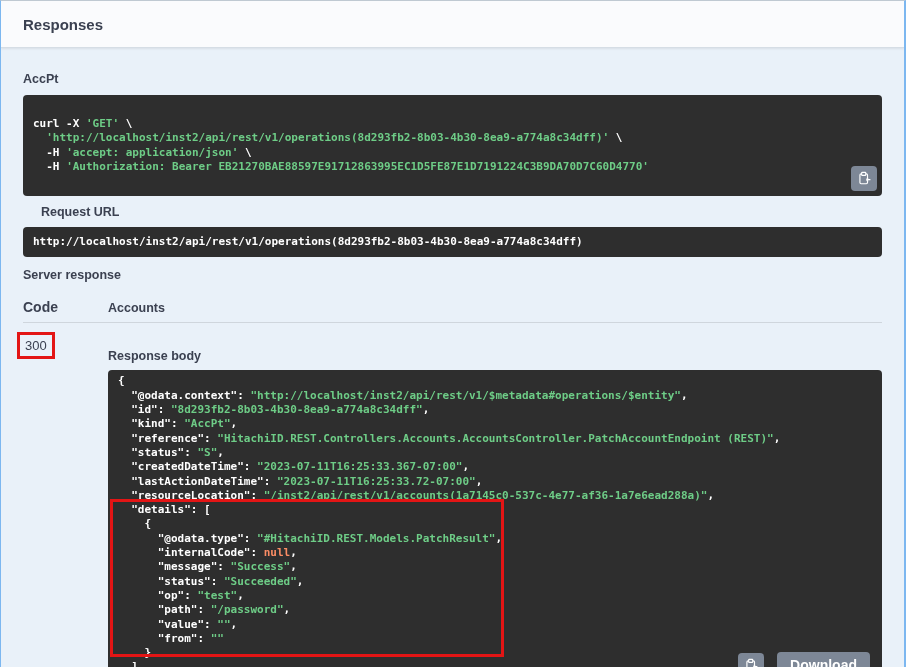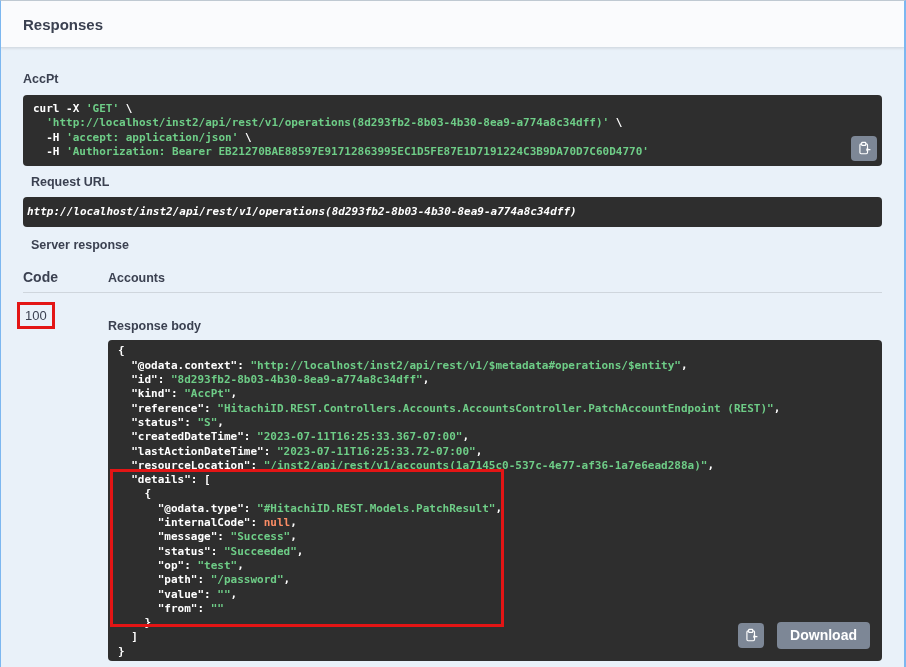--- a/index.html
+++ b/index.html
@@ -36,37 +36,37 @@
   
   .responses-body { padding: 0 22px 9px 22px; }
 
   .section-label {
     font-size: 12.5px;
     font-weight: bold;
     color: #3b4151;
     line-height: 14px;
   }
   .curl-label { margin: 24px 0 9px 0; }
-  .requrl-label { margin: 9px 0 8px 8px; }
-  .server-response-label { margin: 11px 0 0 8px; }
+  .requrl-label { margin: 9px 0 8px 18px; }
+  .server-response-label { margin: 11px 0 0 0; }
 
   pre.codeblock {
     background: #2e2e2e;
     border-radius: 4px;
     color: #ffffff;
     font-family: "DejaVu Sans Mono", "Liberation Mono", monospace;
     font-size: 11px;
     font-weight: bold;
     line-height: 14.3px;
     white-space: pre;
     overflow: hidden;
     position: relative;
   }
-  .curl-block { padding: 7px 10px; }
-  .requrl-block { padding: 8px 4px; font-style: italic; }
+  .curl-block { padding: 22px 10px; }
+  .requrl-block { padding: 8px 10px; }
   .response-block { padding: 4px 10px 2px 10px; min-height: 320px; }
 
   .code-line { white-space: pre; }
   .tok-w { color: #ffffff; }
   .tok-g { color: #6ecd87; }
   .tok-o { color: #fa8c64; }
 
   
   .icon-btn {
     position: absolute;
@@ -172,21 +172,21 @@
     <div class="section-label server-response-label">Server response</div>
 
     <div class="resp-table-header">
       <div class="col-code code-header">Code</div>
       <div class="col-details details-header">Accounts</div>
     </div>
 
     <div class="resp-row">
       <div class="col-code">
         <div class="status-annotation">
-          <span class="status-code">100</span>
+          <span class="status-code">300</span>
         </div>
       </div>
       <div class="col-details">
         <div class="response-body-label">Response body</div>
         <div class="response-wrap">
           <pre class="codeblock response-block"><div><div class="code-line"><span class="tok-w">{</span></div><div class="code-line"><span class="tok-w">  "@odata.context": </span><span class="tok-g">"http://localhost/inst2/api/rest/v1/$metadata#operations/$entity"</span><span class="tok-w">,</span></div><div class="code-line"><span class="tok-w">  "id": </span><span class="tok-g">"8d293fb2-8b03-4b30-8ea9-a774a8c34dff"</span><span class="tok-w">,</span></div><div class="code-line"><span class="tok-w">  "kind": </span><span class="tok-g">"AccPt"</span><span class="tok-w">,</span></div><div class="code-line"><span class="tok-w">  "reference": </span><span class="tok-g">"HitachiID.REST.Controllers.Accounts.AccountsController.PatchAccountEndpoint (REST)"</span><span class="tok-w">,</span></div><div class="code-line"><span class="tok-w">  "status": </span><span class="tok-g">"S"</span><span class="tok-w">,</span></div><div class="code-line"><span class="tok-w">  "createdDateTime": </span><span class="tok-g">"2023-07-11T16:25:33.367-07:00"</span><span class="tok-w">,</span></div><div class="code-line"><span class="tok-w">  "lastActionDateTime": </span><span class="tok-g">"2023-07-11T16:25:33.72-07:00"</span><span class="tok-w">,</span></div><div class="code-line"><span class="tok-w">  "resourceLocation": </span><span class="tok-g">"/inst2/api/rest/v1/accounts(1a7145c0-537c-4e77-af36-1a7e6ead288a)"</span><span class="tok-w">,</span></div><div class="code-line"><span class="tok-w">  "details": [</span></div><div class="code-line"><span class="tok-w">    {</span></div><div class="code-line"><span class="tok-w">      "@odata.type": </span><span class="tok-g">"#HitachiID.REST.Models.PatchResult"</span><span class="tok-w">,</span></div><div class="code-line"><span class="tok-w">      "internalCode": </span><span class="tok-o">null</span><span class="tok-w">,</span></div><div class="code-line"><span class="tok-w">      "message": </span><span class="tok-g">"Success"</span><span class="tok-w">,</span></div><div class="code-line"><span class="tok-w">      "status": </span><span class="tok-g">"Succeeded"</span><span class="tok-w">,</span></div><div class="code-line"><span class="tok-w">      "op": </span><span class="tok-g">"test"</span><span class="tok-w">,</span></div><div class="code-line"><span class="tok-w">      "path": </span><span class="tok-g">"/password"</span><span class="tok-w">,</span></div><div class="code-line"><span class="tok-w">      "value": </span><span class="tok-g">""</span><span class="tok-w">,</span></div><div class="code-line"><span class="tok-w">      "from": </span><span class="tok-g">""</span></div><div class="code-line"><span class="tok-w">    }</span></div><div class="code-line"><span class="tok-w">  ]</span></div><div class="code-line"><span class="tok-w">}</span></div></div><div class="response-actions"><button class="icon-btn"><span><svg width="14" height="15" viewBox="0 0 24 24">
                       <rect x="5" y="4" width="13" height="17" rx="2" fill="none" stroke="#ffffff" stroke-width="2"></rect>
                       <rect x="8" y="1.5" width="7" height="5" rx="1" fill="#7d8796" stroke="#ffffff" stroke-width="2"></rect>
                       <path d="M23 14 h-7 M16 14 l3 -3 M16 14 l3 3" fill="none" stroke="#ffffff" stroke-width="2"></path>
                     </svg></span></button><button class="download-btn">Download</button></div></pre>

